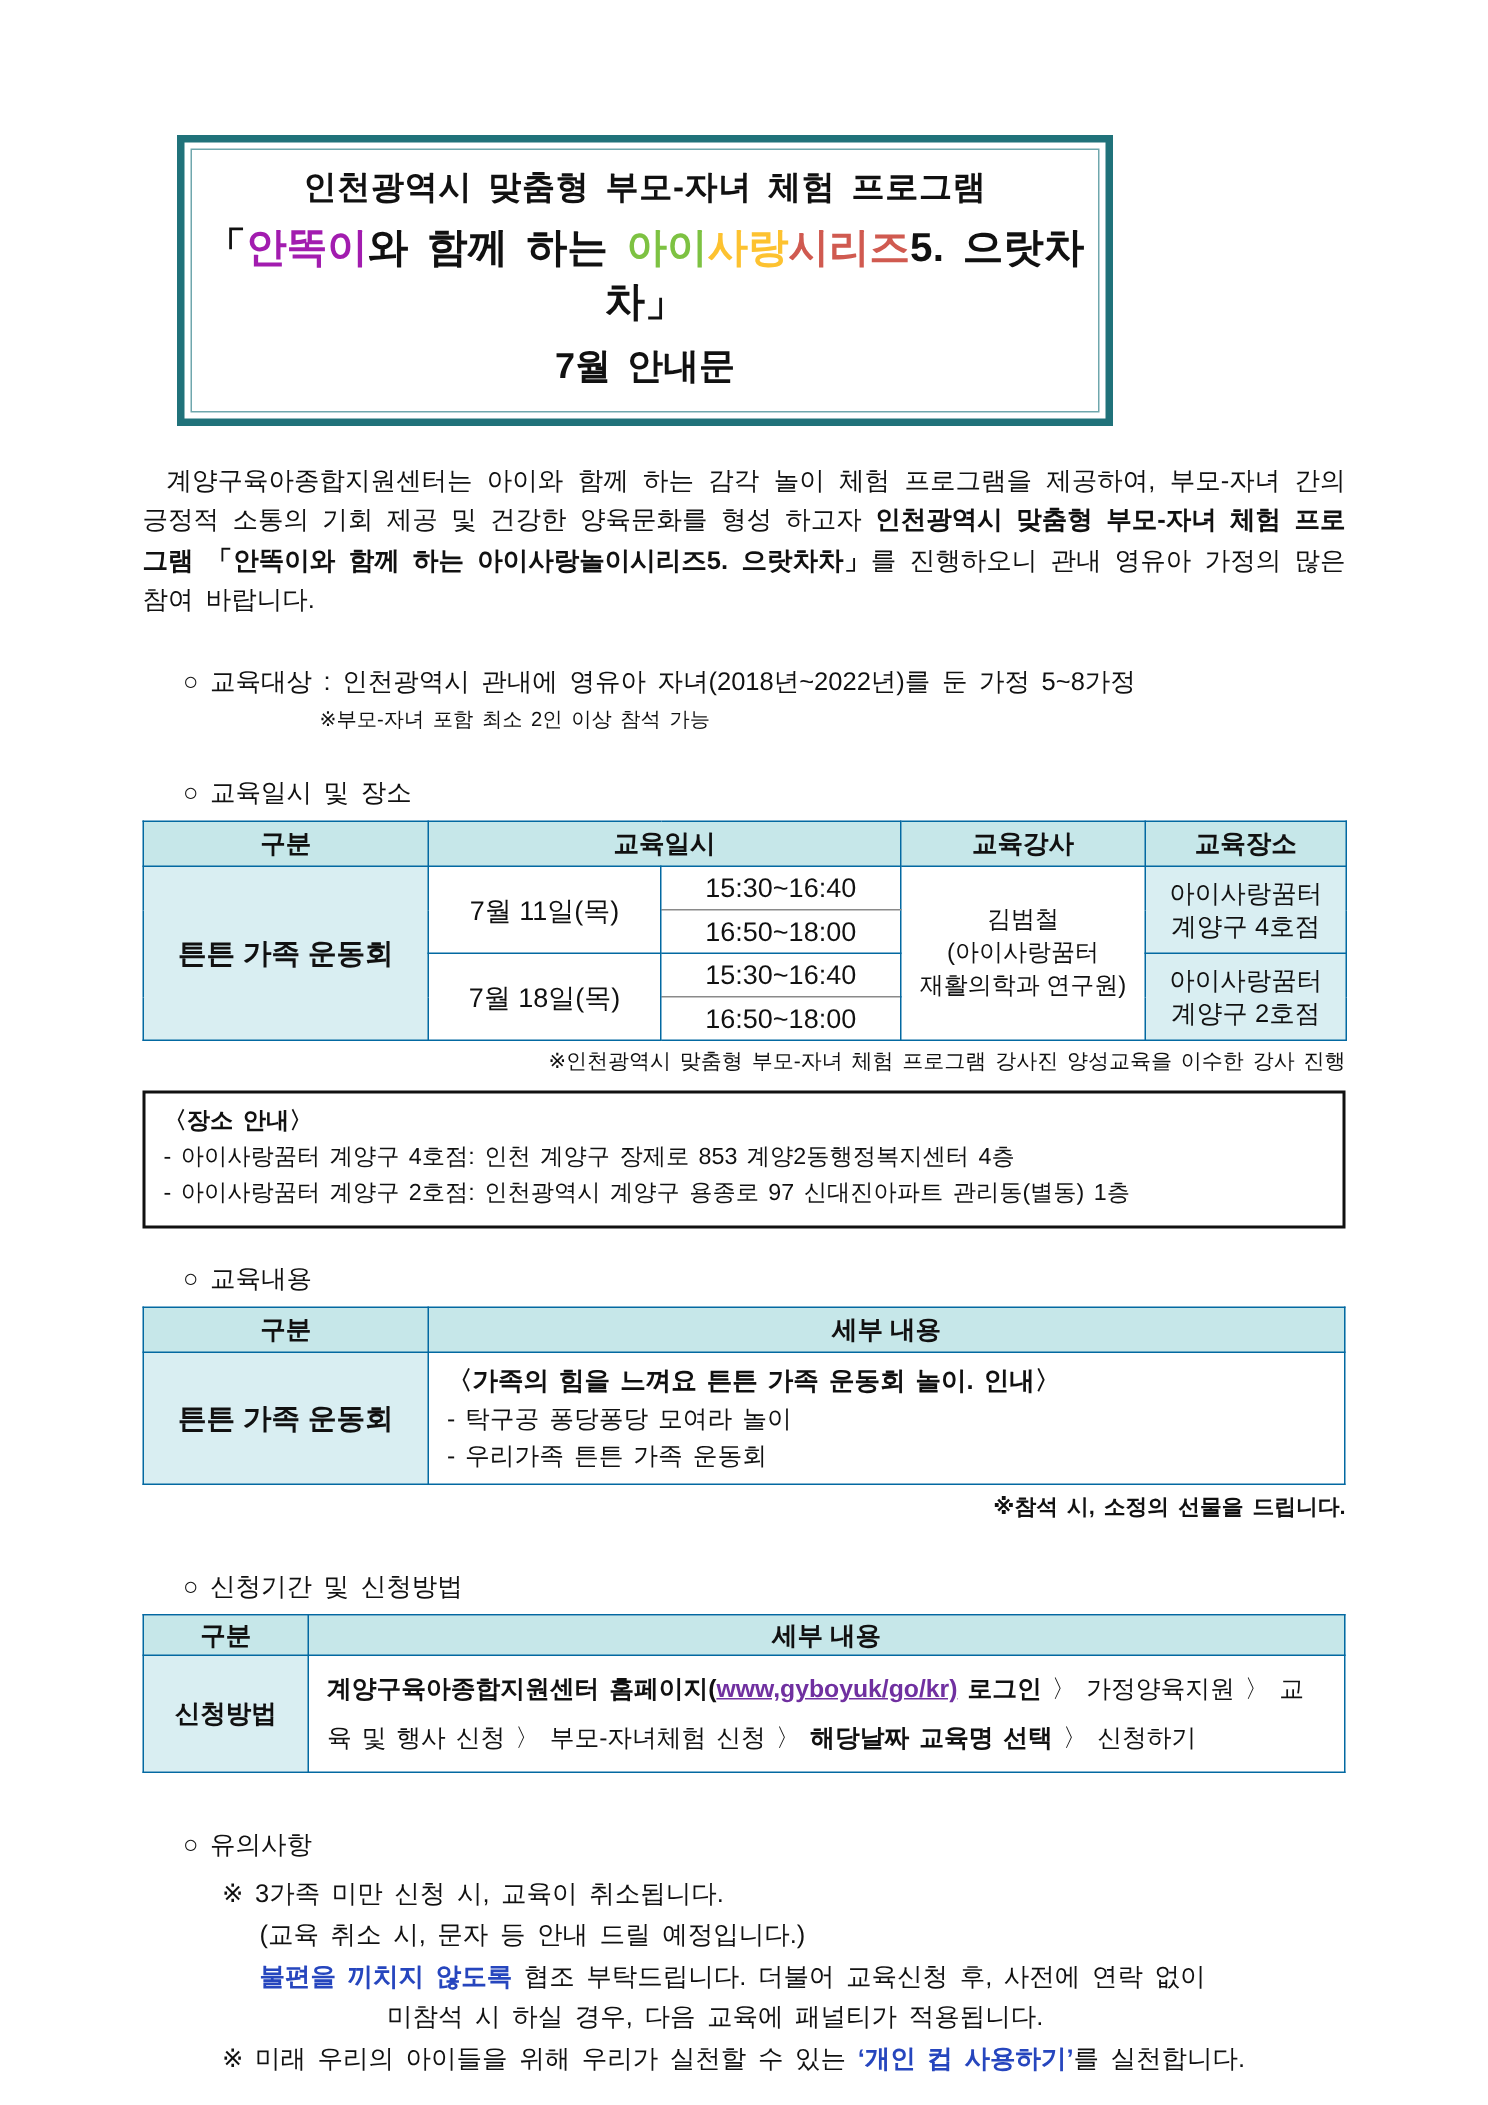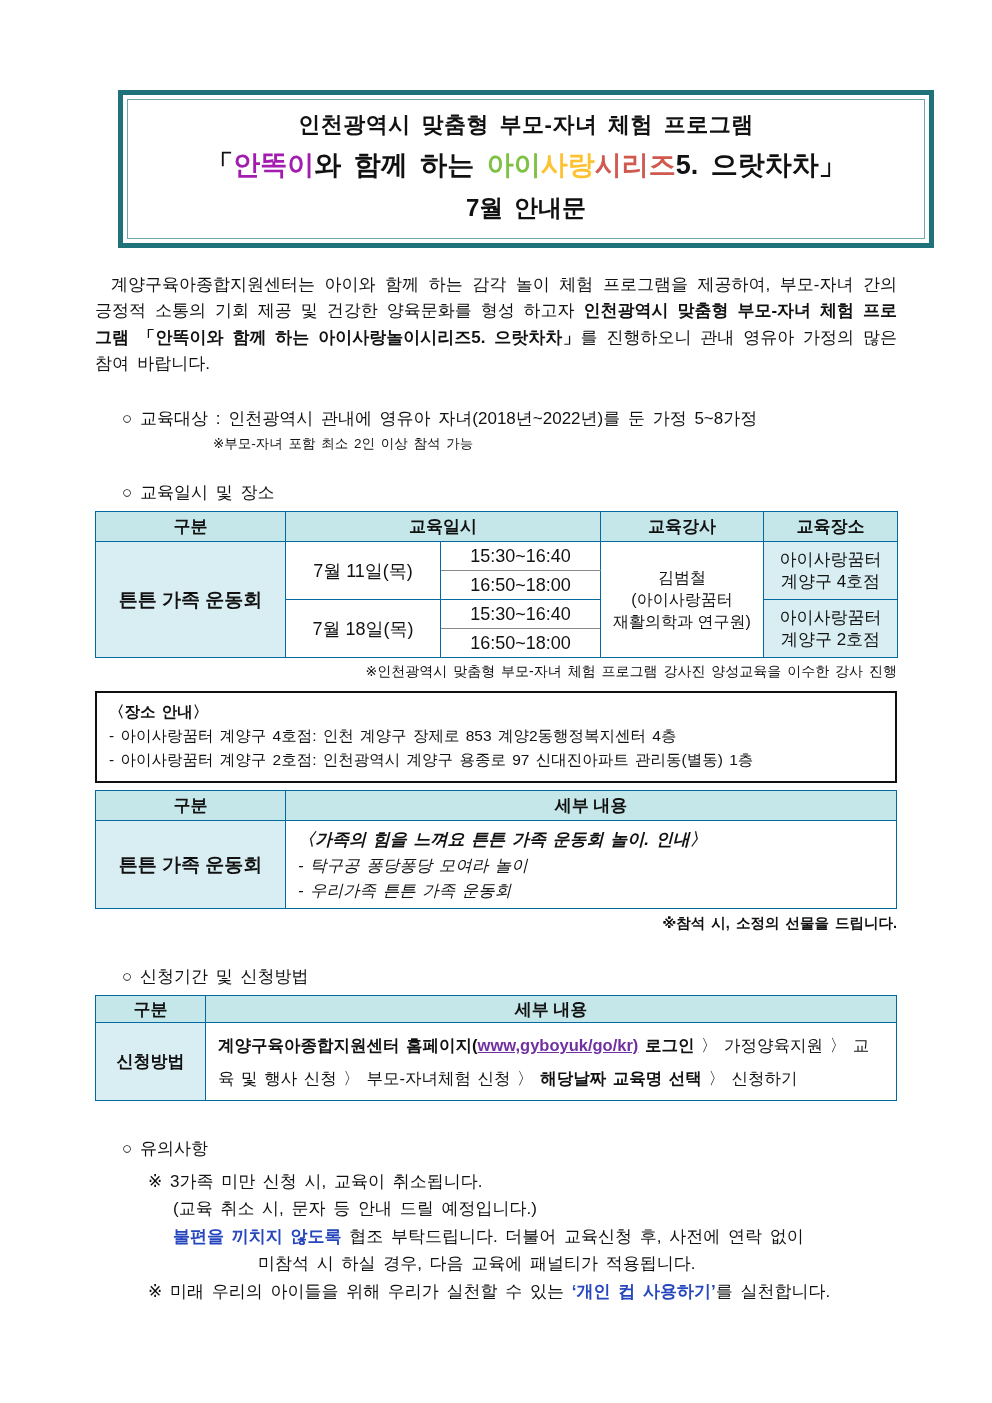--- a/index.html
+++ b/index.html
@@ -1,21 +1,21 @@
 <!DOCTYPE html>
 <html><head>
 <meta charset="utf-8">
 <style>
   * { margin:0; padding:0; box-sizing:border-box; }
   html,body { background:#ffffff; }
   body { font-family:"Liberation Sans","DejaVu Sans",sans-serif; color:#111; }
   .page { position:relative; width:992px; height:1403px; margin:0 auto; background:#fff; overflow:hidden; }
 
   
-  .title-box { margin:90px 0 0 118px; width:816px; border:5px solid #20727a; background:#fff; padding:4px; }
+  .title-box { margin:90px 0 0 118px; width:624px; border:5px solid #20727a; background:#fff; padding:4px; }
   .title-inner { border:1px solid #6fa7ad; padding:10px 6px 14px; text-align:center; }
   .title-line1 { font-size:22px; font-weight:bold; letter-spacing:0.5px; word-spacing:4px; }
   .title-line2 { font-size:27px; font-weight:bold; margin-top:7px; word-spacing:5px; }
   .title-line3 { font-size:24px; font-weight:bold; margin-top:9px; word-spacing:4px; }
 
   
   .intro { margin:24px 95px 0; width:802px; font-size:17px; line-height:1.55; text-align:justify; word-spacing:3.5px; text-indent:16px; }
 
   
   .bullet-line { margin-left:122px; font-size:17px; word-spacing:3px; }
@@ -47,21 +47,21 @@
 
   .tbl-note { margin:5px 0 0 95px; width:802px; text-align:right; font-size:14px; word-spacing:2px; }
   .tbl-note.bold { font-weight:bold; font-size:14.5px; }
 
   .loc-box { margin:10px 0 0 95px; width:802px; border:2px solid #111; padding:7px 12px 9px; font-size:15.5px; line-height:1.55; word-spacing:2px; }
   .loc-title { font-weight:bold; }
 
   .t2 .col-prog { width:190px; }
   .t2 td { font-size:16.5px; }
   .t2 .cell-prog { height:88px; font-size:19px; }
-  .t2 .cell-detail { text-align:left; padding:4px 12px; line-height:1.5; word-spacing:2px;font-style:italic; }
+  .t2 .cell-detail { text-align:left; padding:4px 12px; line-height:1.5; word-spacing:2px; }
   .t2 .detail-title { font-weight:bold; font-size:17px; }
 
   .t3 .col-label { width:110px; }
   .t3 th { height:27px; }
   .t3 td { font-size:16.5px; }
   .t3 .cell-label { font-size:17px; height:34px; }
   .t3 .cell-period { font-size:18px; }
   .t3 .cell-method { text-align:left; padding:6px 12px; line-height:1.95; word-spacing:2px; height:76px; }
 
   
@@ -130,20 +130,21 @@
   </tbody>
     </table>
   <div class="tbl-note">※인천광역시 맞춤형 부모-자녀 체험 프로그램 강사진 양성교육을 이수한 강사 진행</div>
 
   <div class="loc-box">
     <div class="loc-title">〈장소 안내〉</div>
     <div>- 아이사랑꿈터 계양구 4호점: 인천 계양구 장제로 853 계양2동행정복지센터 4층</div>
     <div>- 아이사랑꿈터 계양구 2호점: 인천광역시 계양구 용종로 97 신대진아파트 관리동(별동) 1층</div>
   </div>
 
+  <div class="bullet-line sec-content-h">○ 교육내용</div>
   <table class="t2">
     <colgroup>
         <col class="col-prog">
         <col>
       </colgroup>
     <tbody>
         <tr>
       <th>구분</th>
       <th>세부 내용</th>
     </tr>

